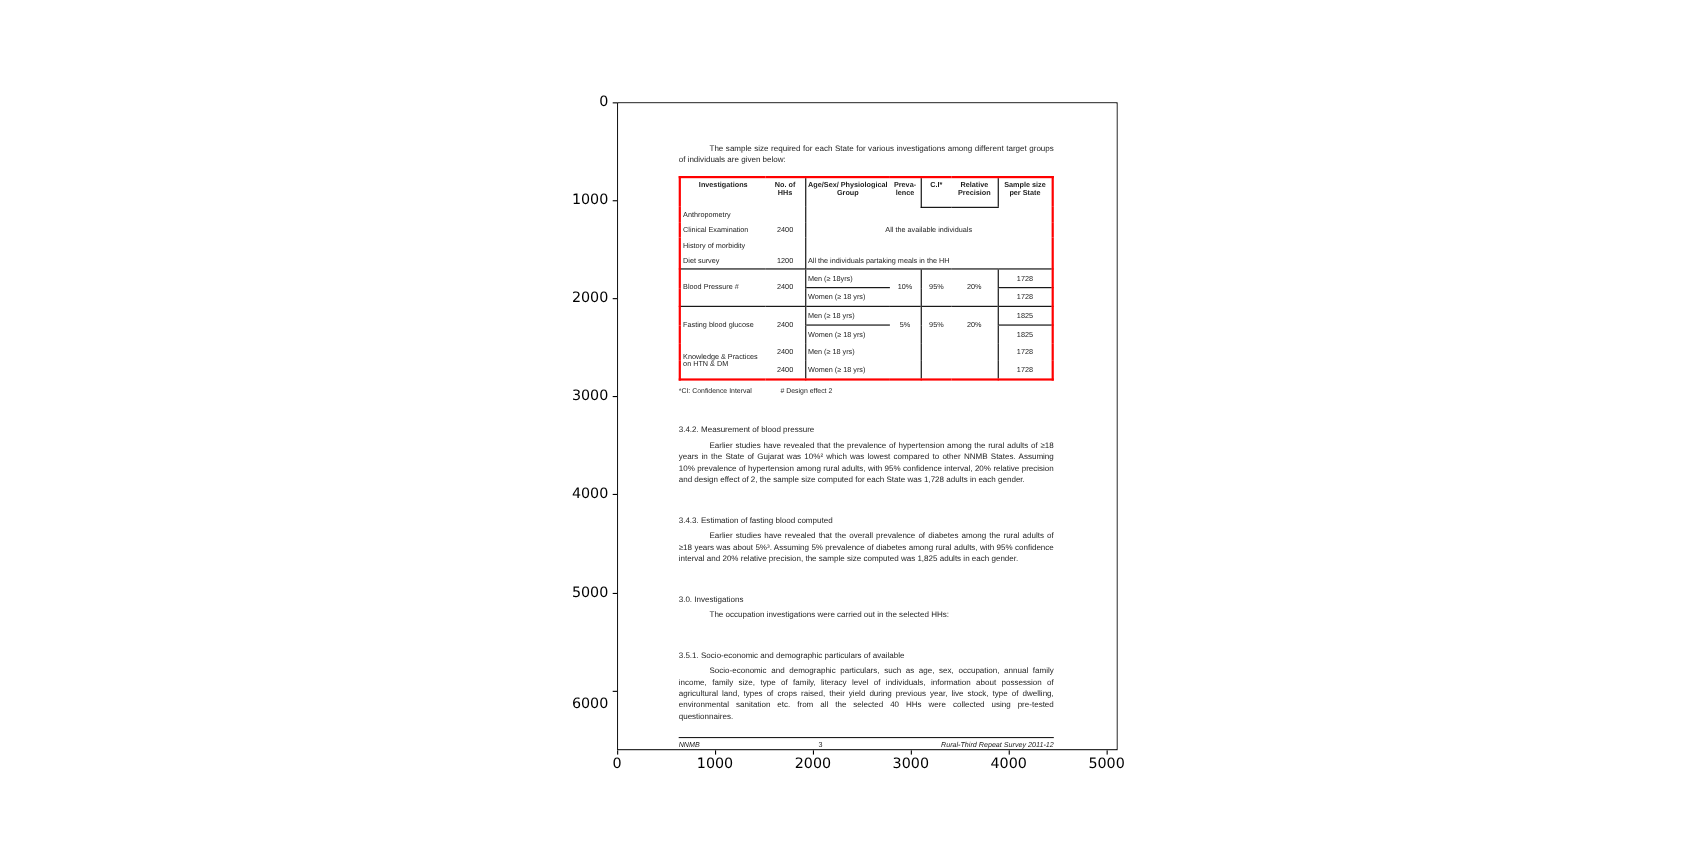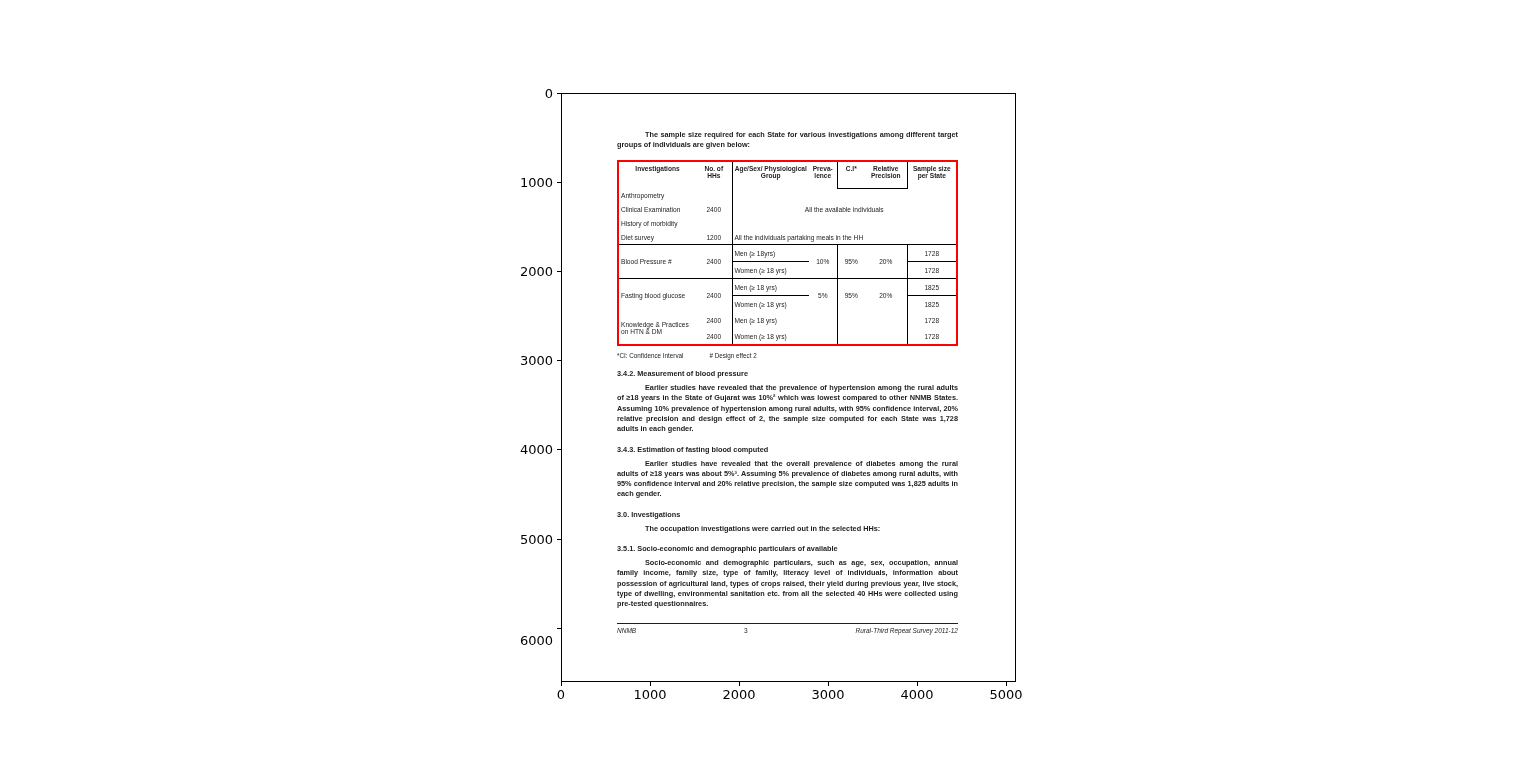--- a/index.html
+++ b/index.html
@@ -12,22 +12,22 @@
   .tick-label{position:absolute;color:#000;font-family:"DejaVu Sans",sans-serif;font-size:13px;}
   .ytick{transform:translate(-100%,-50%);left:553px;}
   .xtick{transform:translate(-50%,0);top:687px;}
   .ytick-mark{position:absolute;width:4px;height:1px;background:#000;left:557px;}
   .xtick-mark{position:absolute;width:1px;height:4px;background:#000;top:682px;}
 
   
   .page{position:absolute;left:562px;top:94px;width:453px;height:587px;background:#fff;
     color:#1d1d1d;}
   .content{position:absolute;left:55px;top:36px;width:341px;filter:blur(0.15px);}
-  .content p{font-size:7.3px;line-height:10.3px;margin:0;text-align:justify;text-indent:28px;font-weight:bold;}
-  .content h4{font-size:7.3px;margin:10px 0 5px 0;font-weight:bold;}
+  .content p{font-size:7.3px;line-height:10.3px;margin:0;text-align:justify;text-indent:28px;}
+  .content h4{font-size:7.3px;margin:27px 0 5px 0;font-weight:normal;}
 
   
   table.sstbl{border-collapse:collapse;table-layout:fixed;width:341px;
     border:2px solid #f00;font-size:6.6px;color:#1d1d1d;}
   table.sstbl th,table.sstbl td{padding:0 2px;font-weight:normal;overflow:hidden;}
   table.sstbl th{font-weight:bold;text-align:center;vertical-align:top;padding-top:3px;height:23px;}
   table.sstbl td{height:14px;vertical-align:middle;}
   .vl{border-left:1px solid #000;}
   .ht{border-top:1px solid #000;}
   .hb{border-bottom:1px solid #000;}

